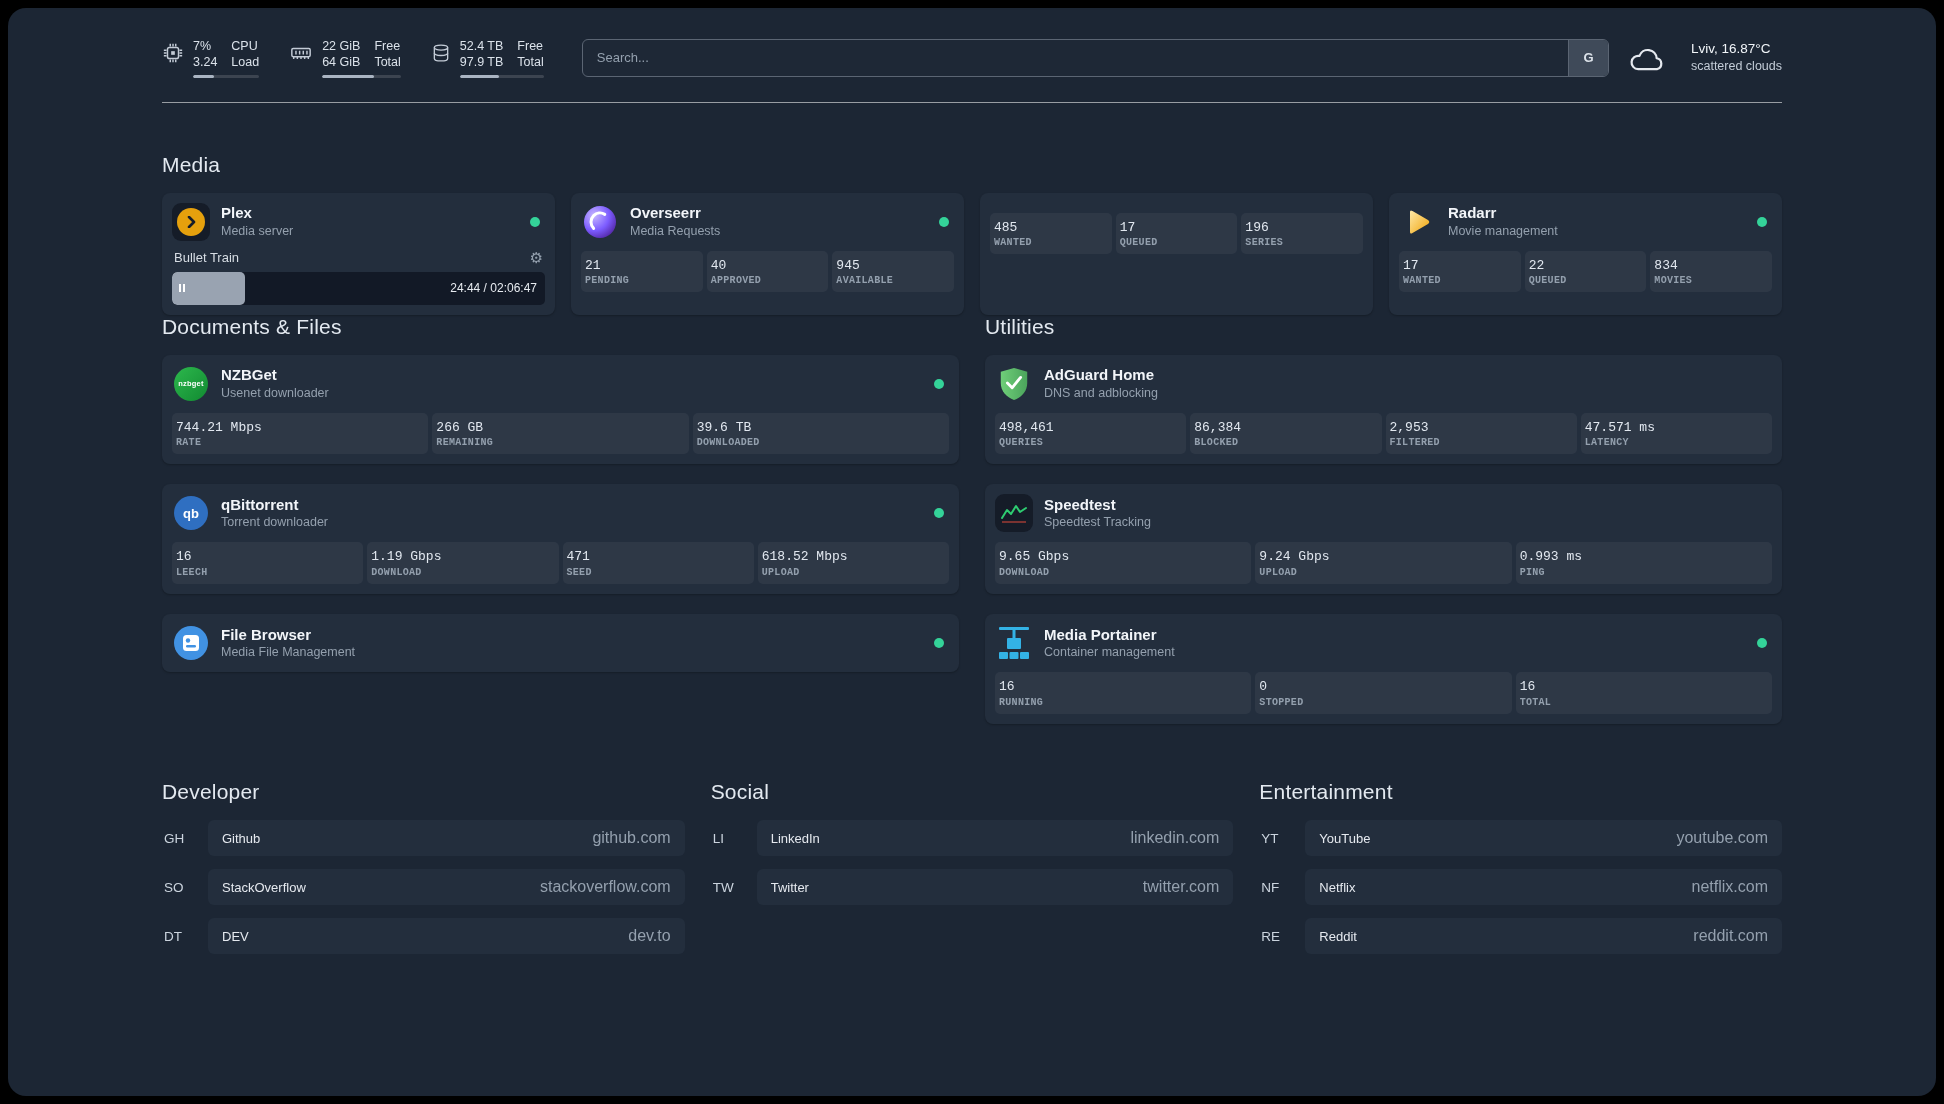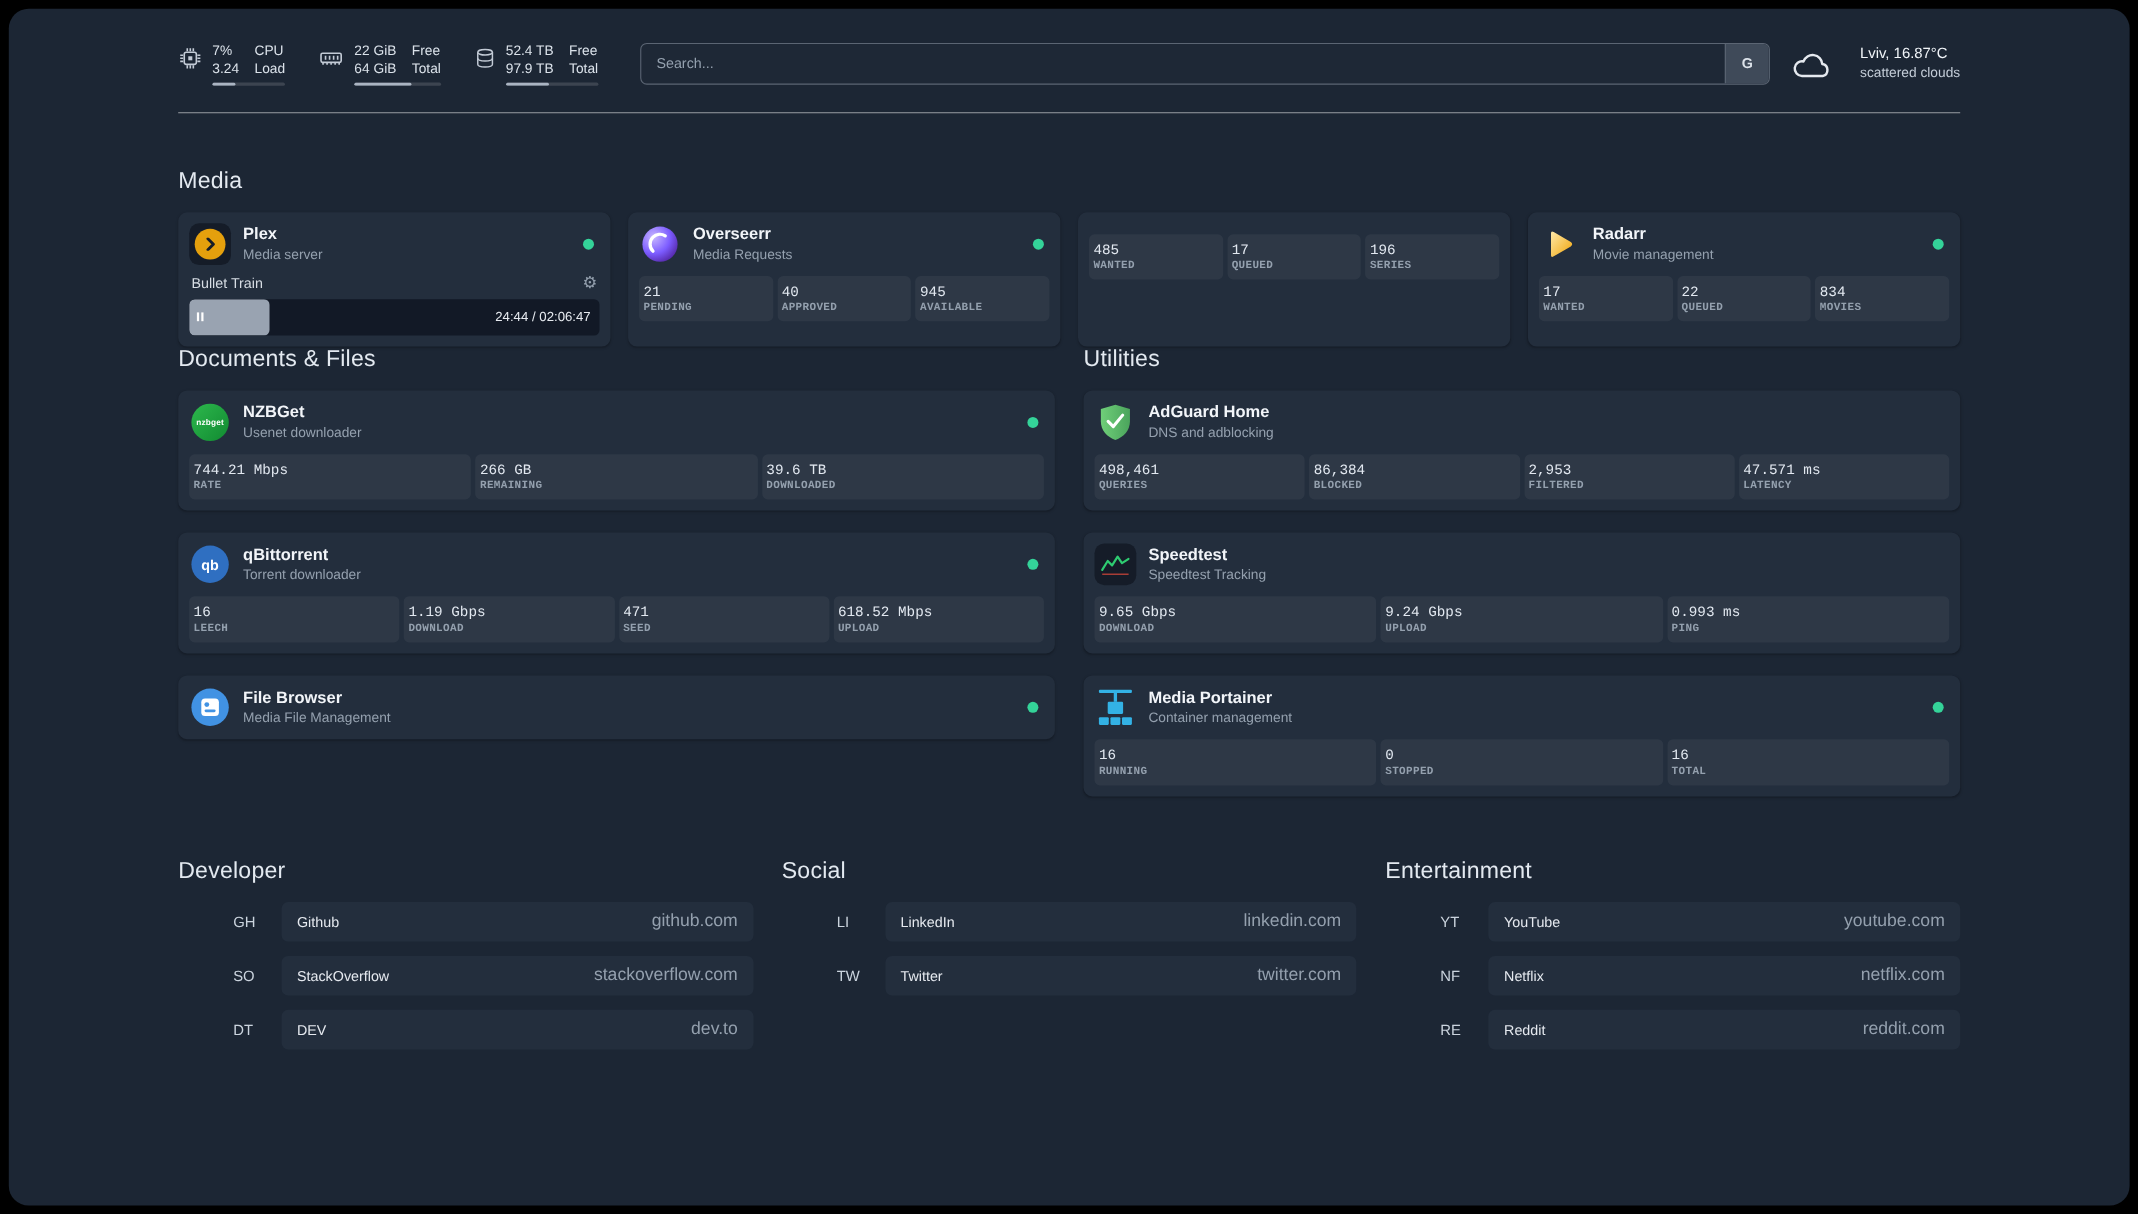--- a/index.html
+++ b/index.html
@@ -69,21 +69,21 @@
   .fb-circle { background:#4192e3; }
 
   
   .two-col { display:grid; grid-template-columns:1fr 1fr; gap:26px; align-items:start; }
   .col-cards { display:flex; flex-direction:column; gap:20px; }
 
   
   .bookmarks { display:grid; grid-template-columns:1fr 1fr 1fr; gap:26px; margin-top:56px; padding-bottom:40px; }
   .bm-rows { display:flex; flex-direction:column; gap:13px; }
   .bm-row { display:flex; align-items:center; }
-  .bm-abbr { width:46px; font-size:13.5px; color:#cbd4de; flex:none; padding-left:2px;margin-left:48px; }
+  .bm-abbr { width:46px; font-size:13.5px; color:#cbd4de; flex:none; padding-left:2px; }
   .bm-pill { flex:1; height:36px; background:#232e3d; border-radius:6px; display:flex; align-items:center; justify-content:space-between; padding:0 14px; cursor:pointer; }
   .bm-name { font-size:13px; color:#e5e9ef; }
   .bm-url { font-size:16px; color:#94a0ae; }
 </style>
 </head>
 <body>
 
 <div class="app">
   <div class="content">
 

